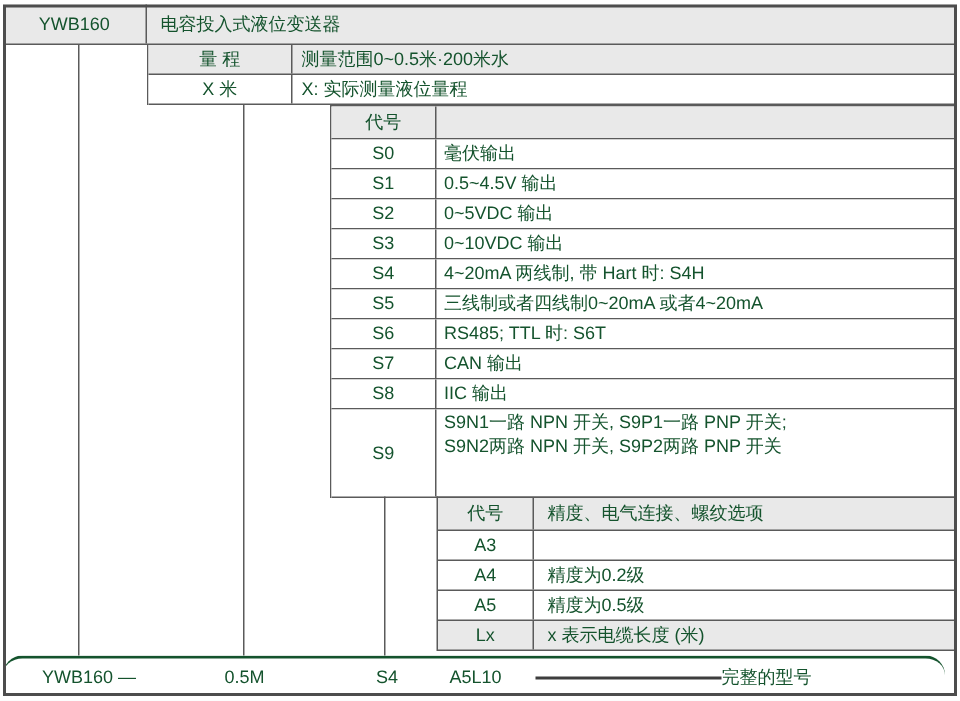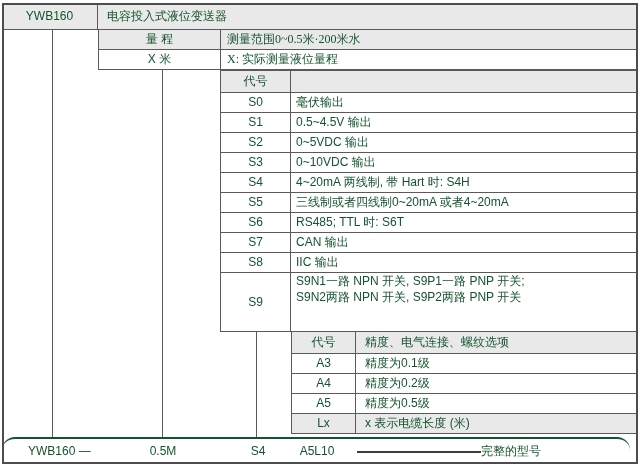--- a/index.html
+++ b/index.html
@@ -14,22 +14,22 @@
     border:2px solid #4d4d4d;pointer-events:none;}
   
   #header-row{position:absolute;left:2px;top:3px;width:636px;height:27px;display:flex;
     background:#e9e9e9;border-bottom:1px solid #5a5a5a;}
   #header-model{width:96px;line-height:26px;text-align:center;border-right:1px solid #5a5a5a;}
   #header-title{flex:1;line-height:26px;padding-left:9px;}
   
   #range-table{position:absolute;left:98px;top:30px;width:540px;border-left:1px solid #5a5a5a;}
   .range-row{display:flex;height:20px;border-bottom:1px solid #5a5a5a;background:#fff;}
   .range-row.shaded{background:#e9e9e9;}
-  .range-label{width:122px;line-height:19px;text-align:center;border-right:1px solid #5a5a5a;}
-  .range-desc{flex:1;line-height:19px;padding-left:6px;white-space:nowrap;overflow:hidden;font-family:Liberation Serif, serif;}
+  .range-label{width:96px;line-height:19px;text-align:center;border-right:1px solid #5a5a5a;}
+  .range-desc{flex:1;line-height:19px;padding-left:6px;white-space:nowrap;overflow:hidden;}
   
   #signal-table{position:absolute;left:220px;top:70px;width:418px;
     border-left:1px solid #5a5a5a;border-top:1px solid #5a5a5a;}
   .tbl-row{display:flex;height:20px;border-bottom:1px solid #5a5a5a;background:#fff;}
   .tbl-row.header{background:#e9e9e9;height:22px;}
   .tbl-row.shaded{background:#e9e9e9;}
   .tbl-row.tall{height:59px;}
   .code-cell{width:70px;line-height:19px;text-align:center;border-right:1px solid #5a5a5a;
     display:flex;align-items:center;justify-content:center;}
   .desc-cell{flex:1;line-height:19px;padding-left:5px;white-space:nowrap;overflow:hidden;
@@ -126,21 +126,20 @@
     </div>
   </div>
 
   <div id="option-table">
     <div class="tbl-row header">
       <div class="code-cell">代号</div>
       <div class="desc-cell">精度、电气连接、螺纹选项</div>
     </div>
     <div class="tbl-row">
       <div class="code-cell">A3</div>
-      <div class="desc-cell">精度为0.1级</div>
     </div>
     <div class="tbl-row">
       <div class="code-cell">A4</div>
       <div class="desc-cell">精度为0.2级</div>
     </div>
     <div class="tbl-row">
       <div class="code-cell">A5</div>
       <div class="desc-cell">精度为0.5级</div>
     </div>
     <div class="tbl-row shaded">

